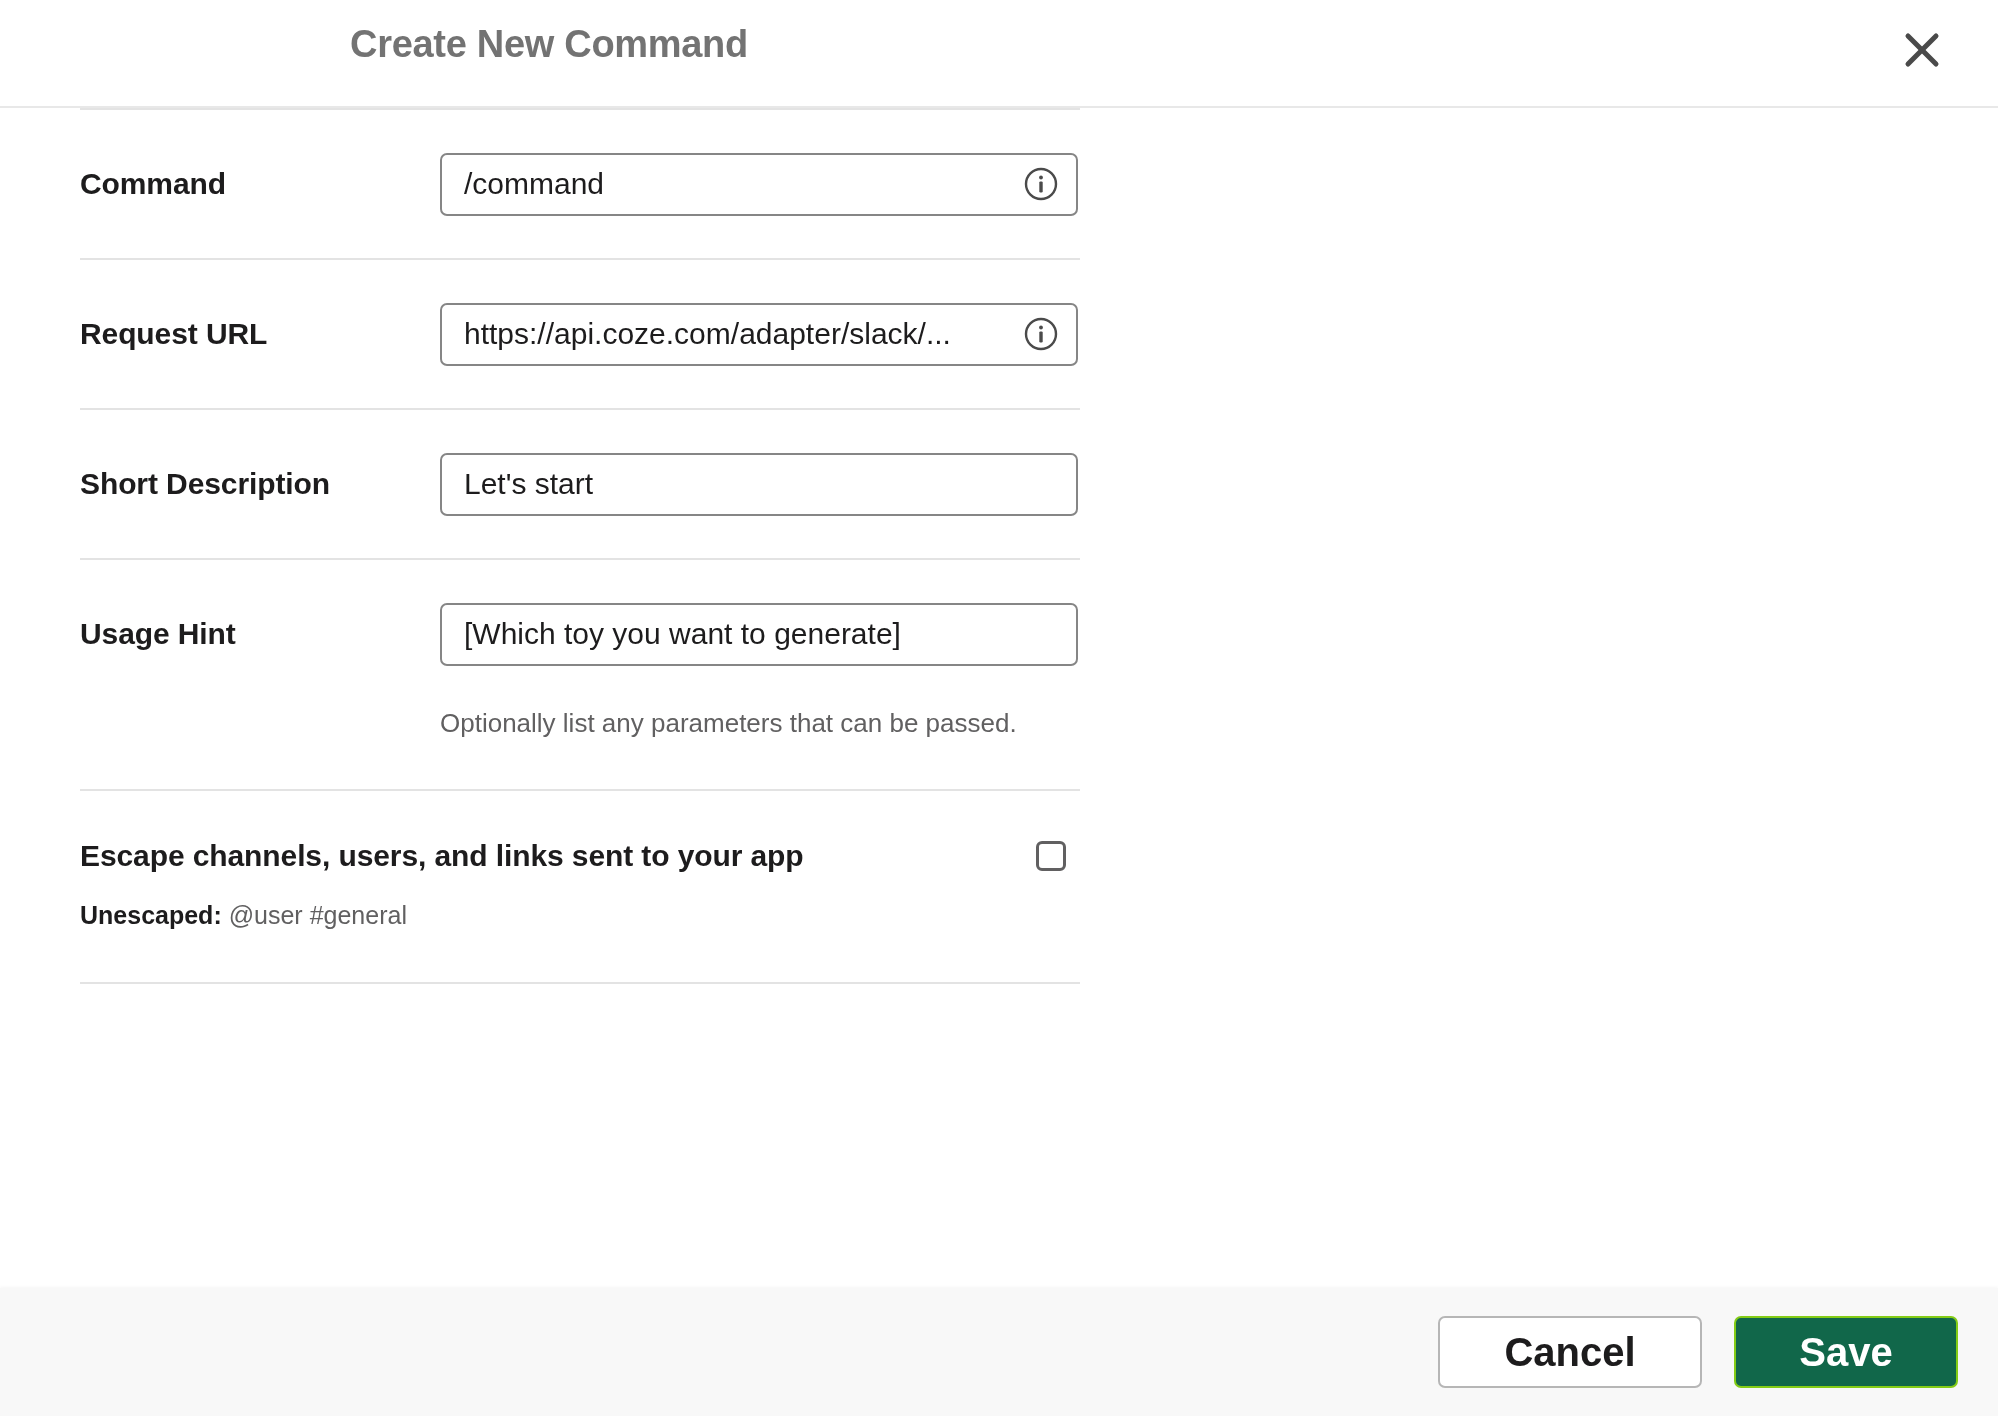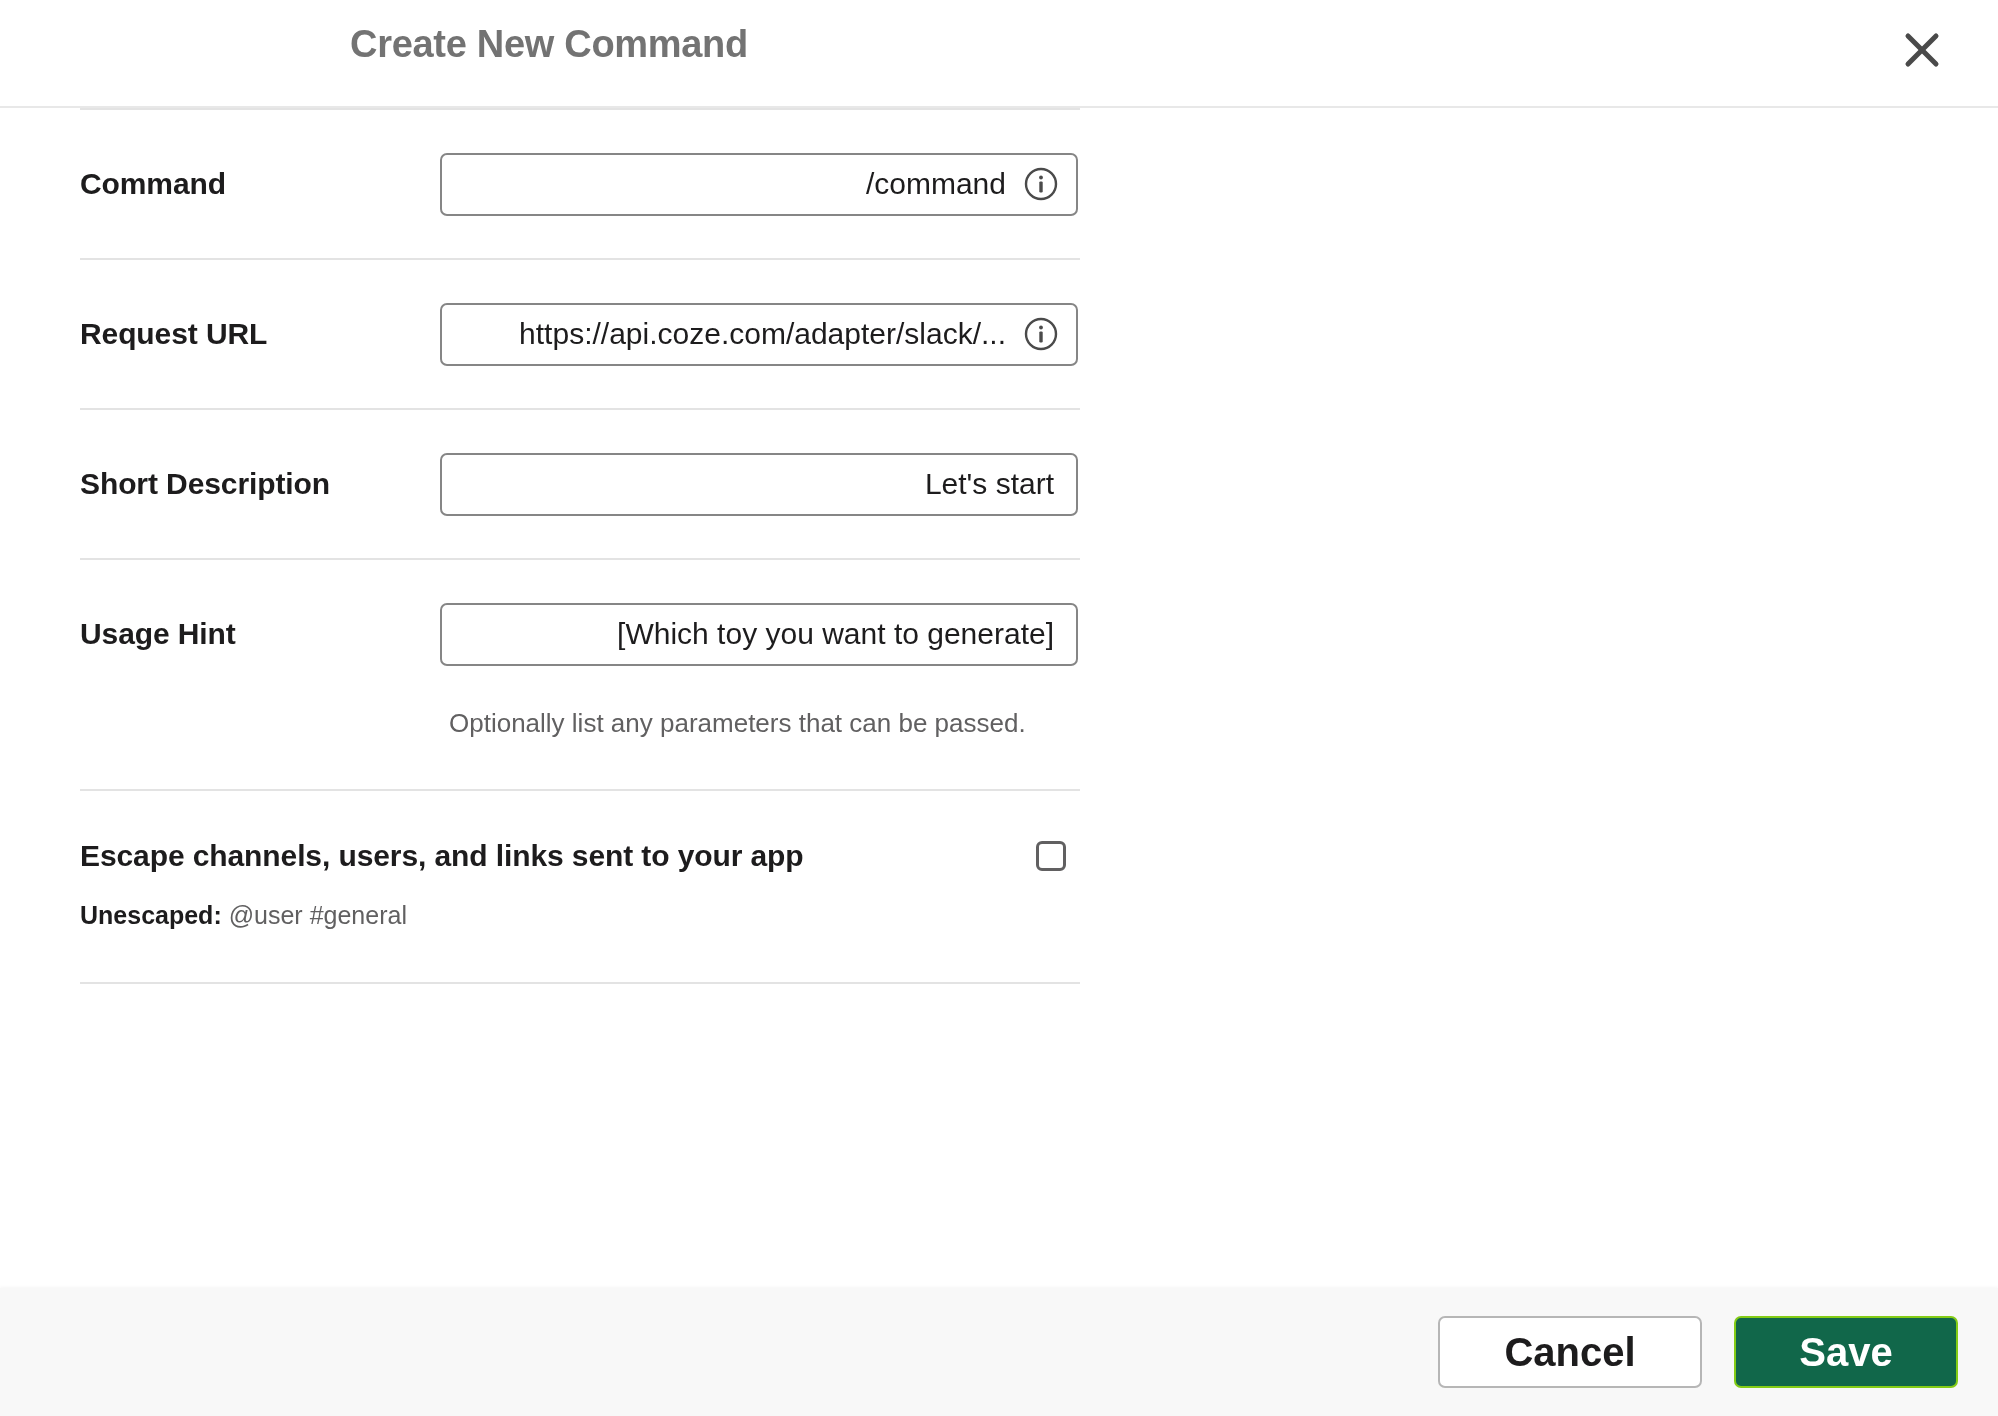--- a/index.html
+++ b/index.html
@@ -110,40 +110,38 @@
     height: 63px;
     border: 2px solid #868686;
     border-radius: 7px;
     background: #ffffff;
     font-family: "Liberation Sans", sans-serif;
     font-size: 30px;
     color: #1d1c1d;
     padding: 0 70px 0 22px;
     outline: none;
     line-height: 59px;
-    text-align: right;
   }
   .text-input.no-icon { padding-right: 22px; }
 
   .info-icon {
     position: absolute;
     right: 20px;
     top: 50%;
     transform: translateY(-50%);
     width: 34px;
     height: 34px;
     cursor: pointer;
     display: block;
   }
 
   .helper-text {
     font-size: 26px;
     color: #616061;
     letter-spacing: 0;
-    margin-left: 9px;
   }
 
   .hint-row {
     position: relative;
     display: flex;
     width: 1000px;
     padding-bottom: 50px;
   }
   .hint-row .spacer { width: 360px; flex: 0 0 360px; }
 

